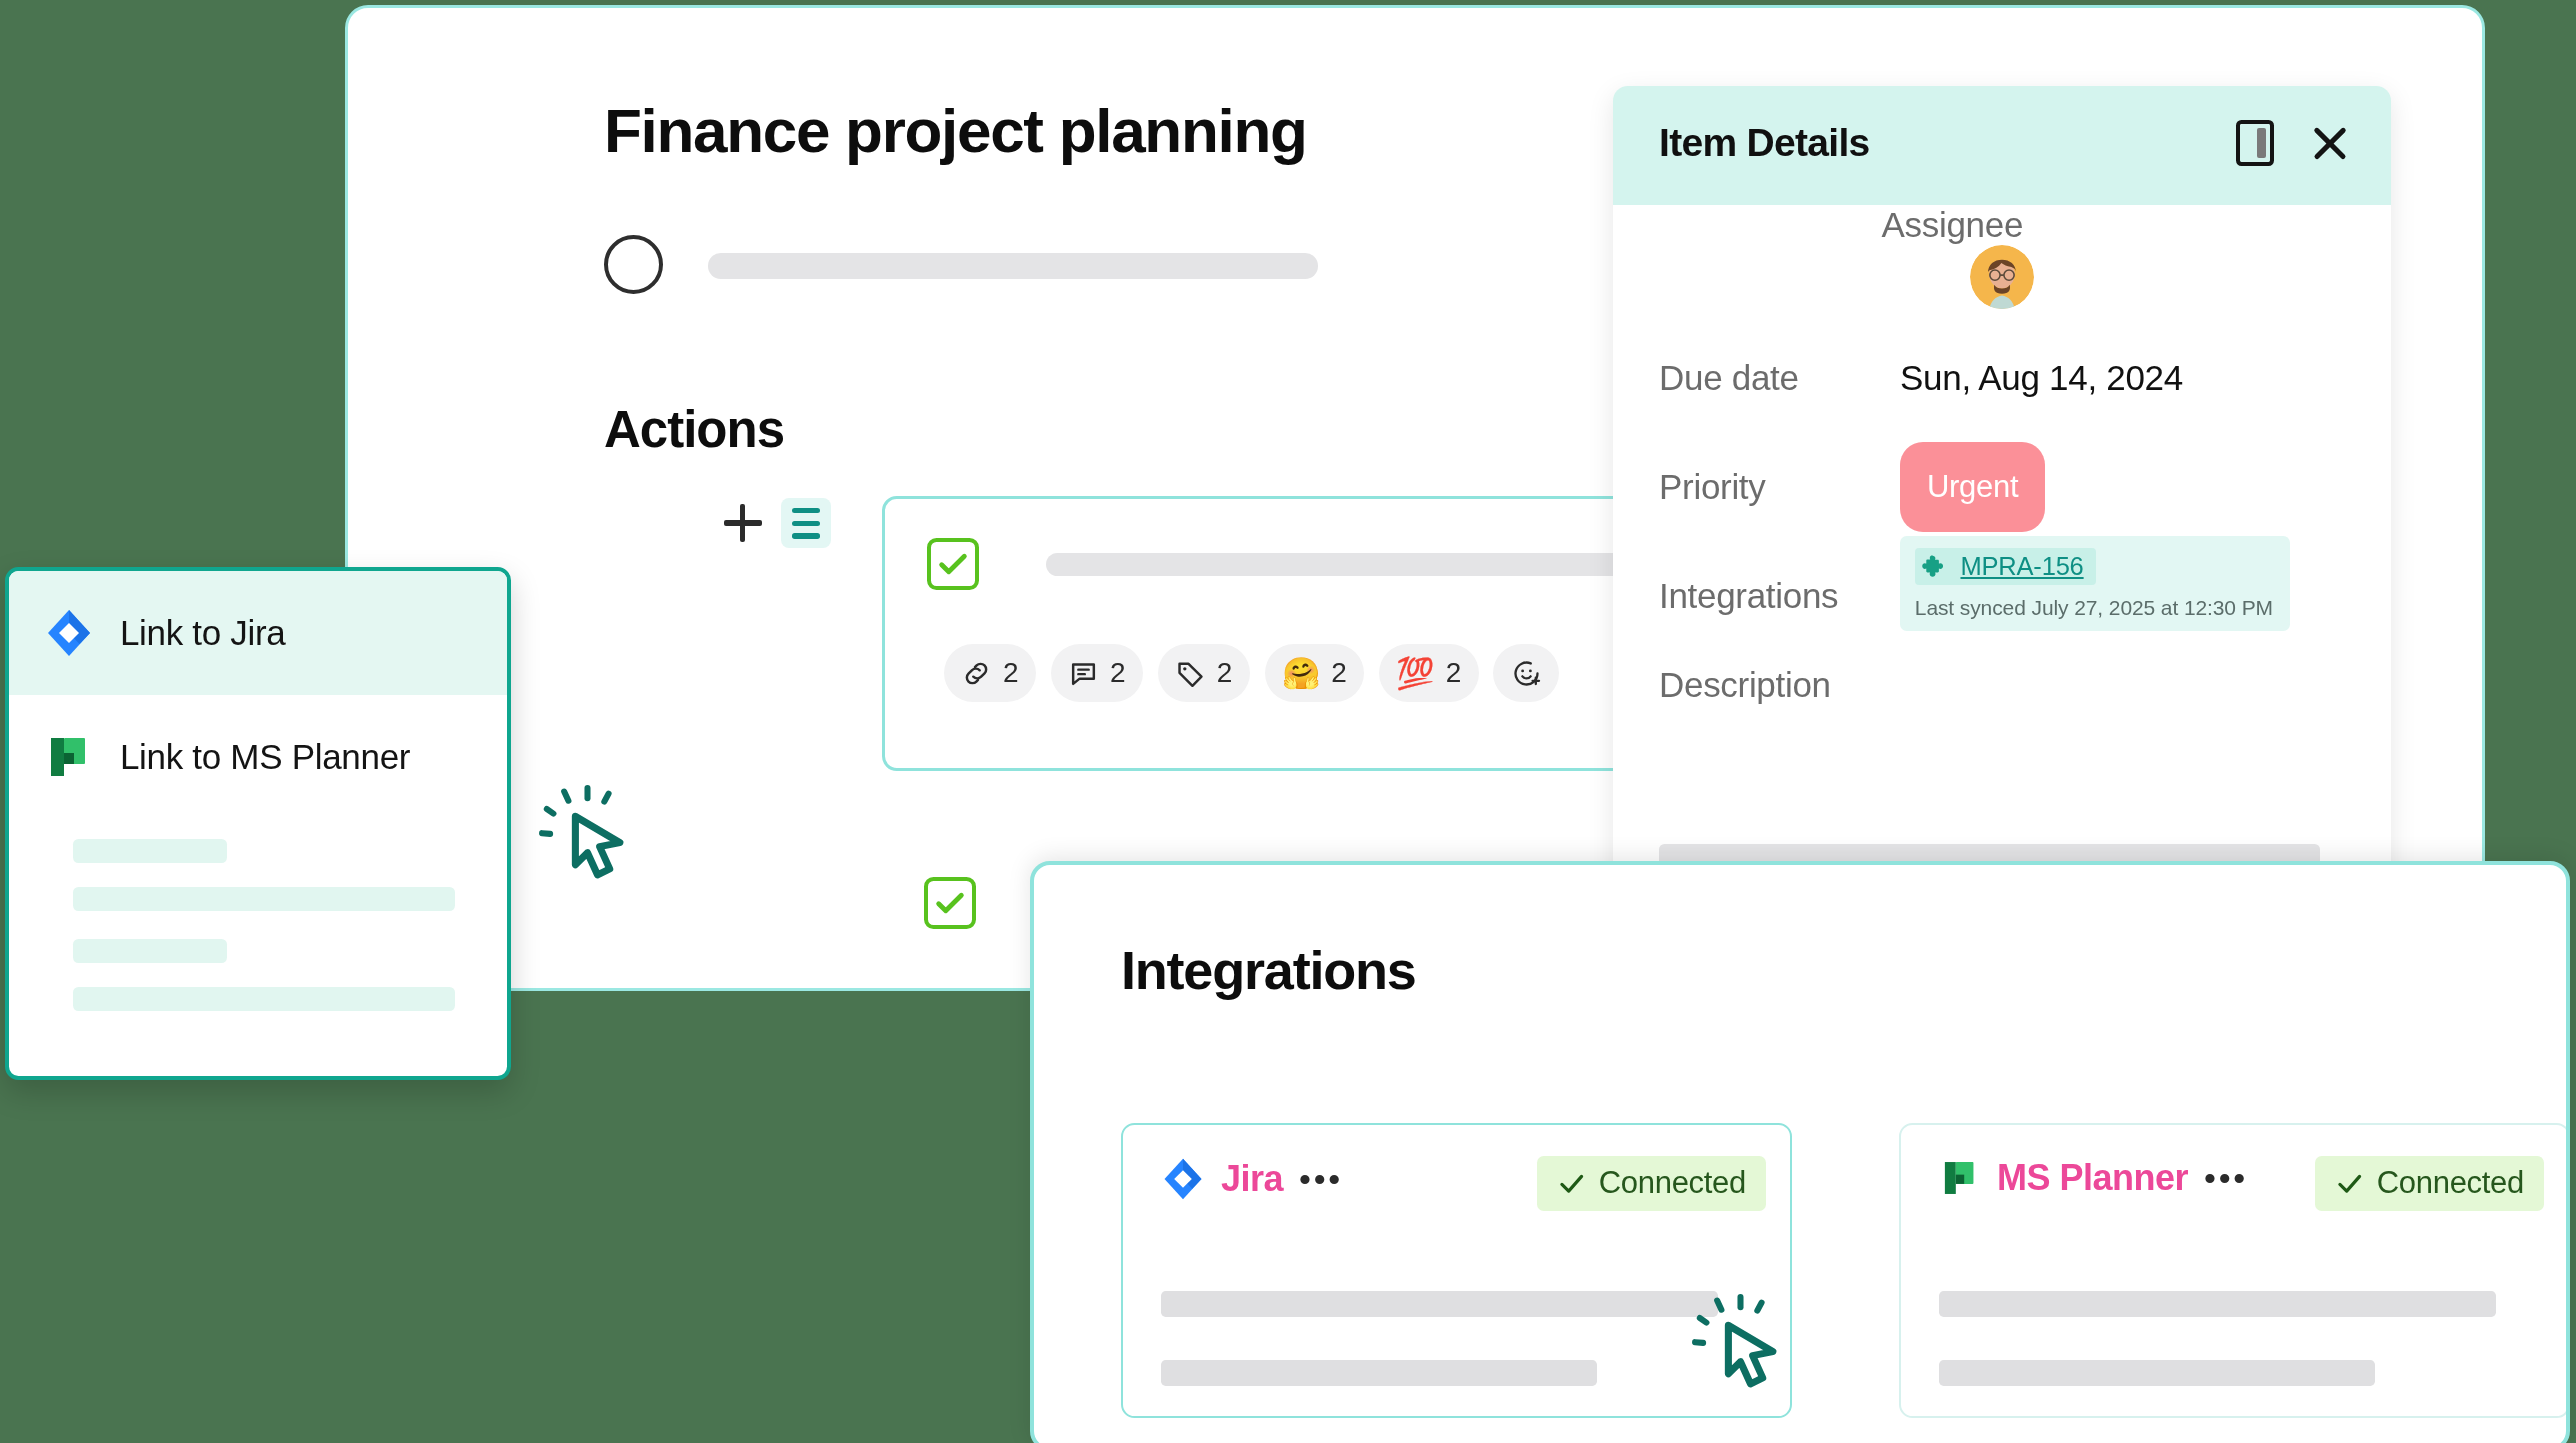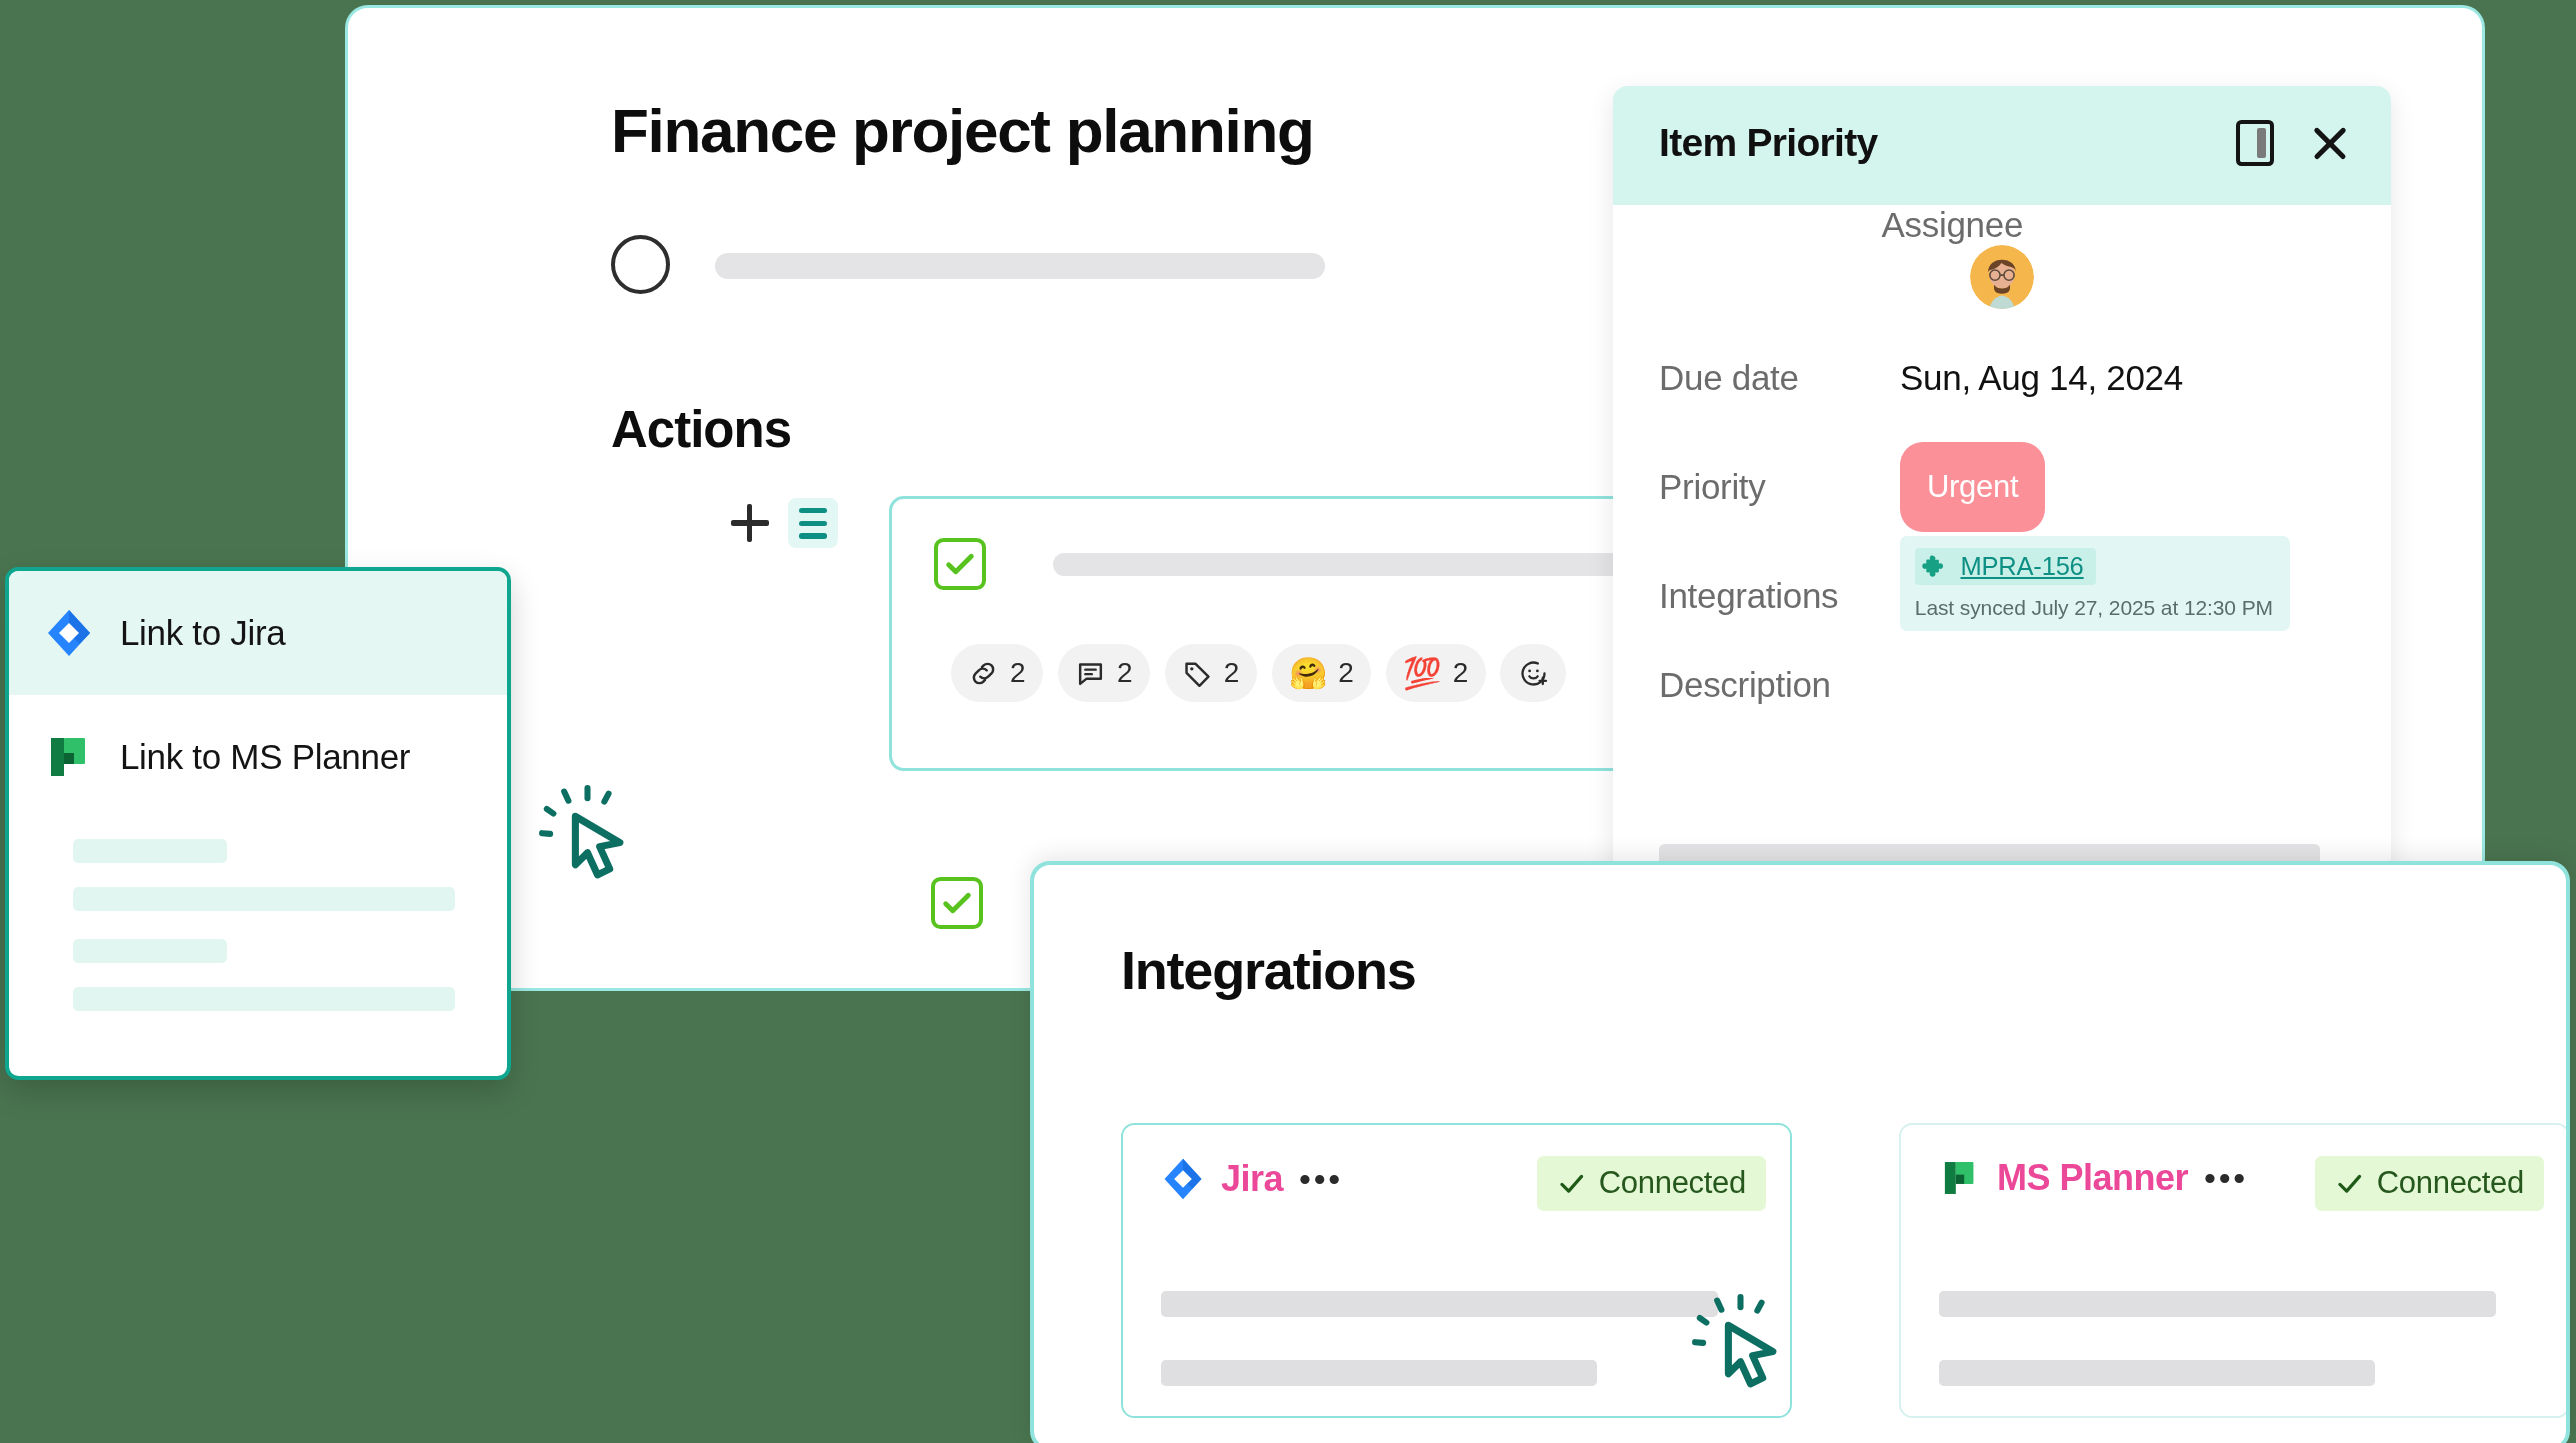--- a/index.html
+++ b/index.html
@@ -13,21 +13,21 @@
 
   
   .main-card {
     position: absolute; left: 345px; top: 5.4px;
     width: 2140px; height: 986px;
     background: #ffffff;
     border: 3.4px solid #9BE8E2;
     border-radius: 23px;
     overflow: hidden;
   }
-  .main-body { position: absolute; left: 11px; top: 0; width: 1583px; height: 100%; text-align: right; }
+  .main-body { position: absolute; left: 4px; top: 0; width: 1583px; height: 100%; text-align: right; }
 
   .page-title {
     position: absolute; left: 252px; top: 87px;
     font-size: 62px; font-weight: 800; letter-spacing: -1.3px;
     color: #0d0d0d; white-space: nowrap;
   }
   .title-row { position: absolute; left: 252px; top: 221px; width: 1228px; height: 74px; }
   .circle-check {
     position: absolute; left: 0; top: 5.4px; width: 59px; height: 59px;
     border: 4px solid #2e2e2e; border-radius: 50%;
@@ -304,21 +304,21 @@
             <path d="M4 12.5l5 5L20 6.5"></path>
           </svg>
         </div>
         <div class="row-bar"></div>
       </div>
 
     </div>
 
     <div class="details-panel" style="left:1265px; top:78px;">
       <div class="details-head">
-        <div class="dt-title">Item Priority</div>
+        <div class="dt-title">Item Details</div>
         <div class="dt-icons">
           <div class="ic-panel"></div>
           <div class="ic-close"></div>
         </div>
       </div>
 
       <div class="details-body">
         <div class="drow row-assignee">
           <div class="dlabel">Assignee</div>
           <div class="avatar" style="position:relative; width:64px; height:64px;">

